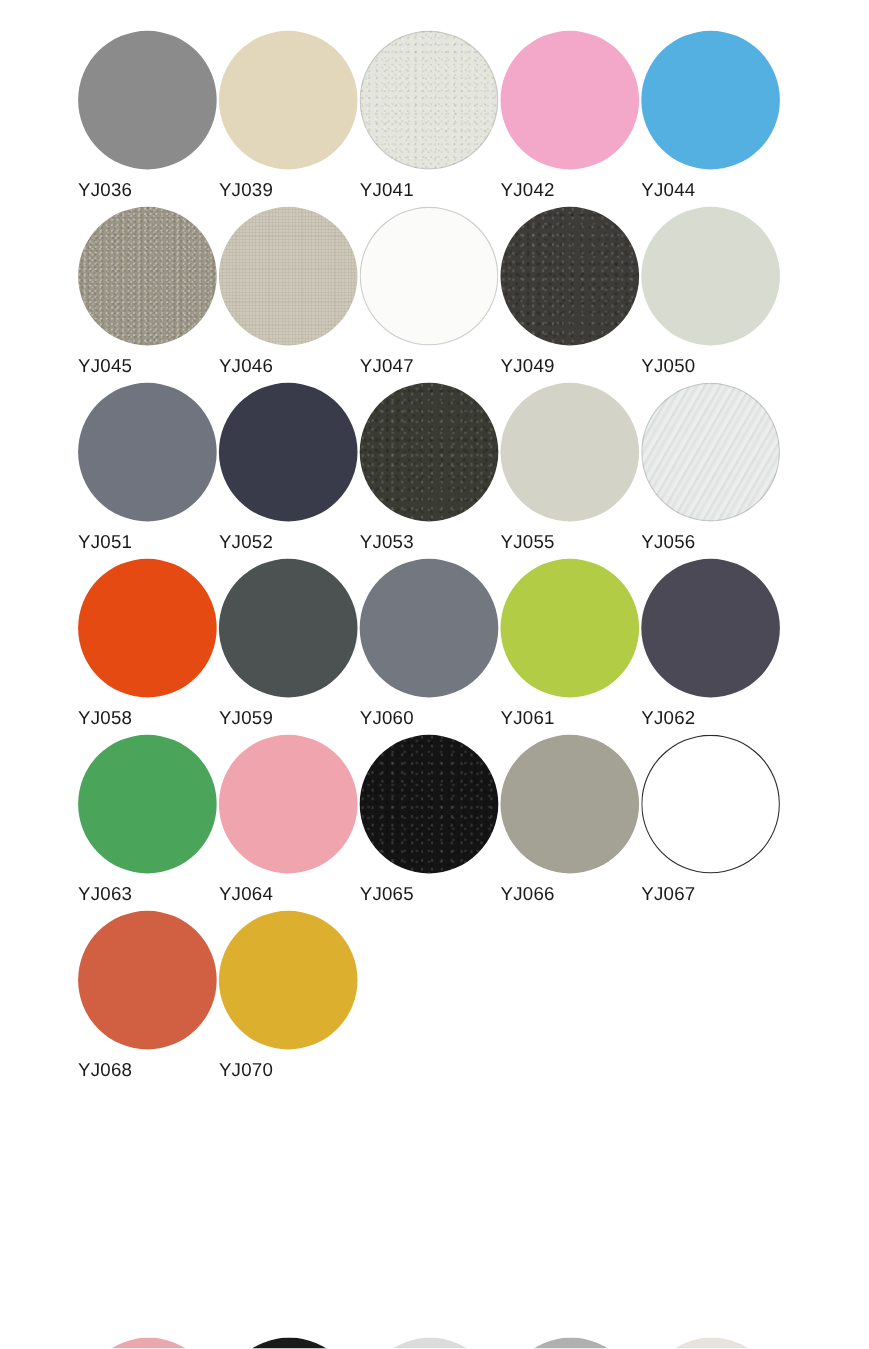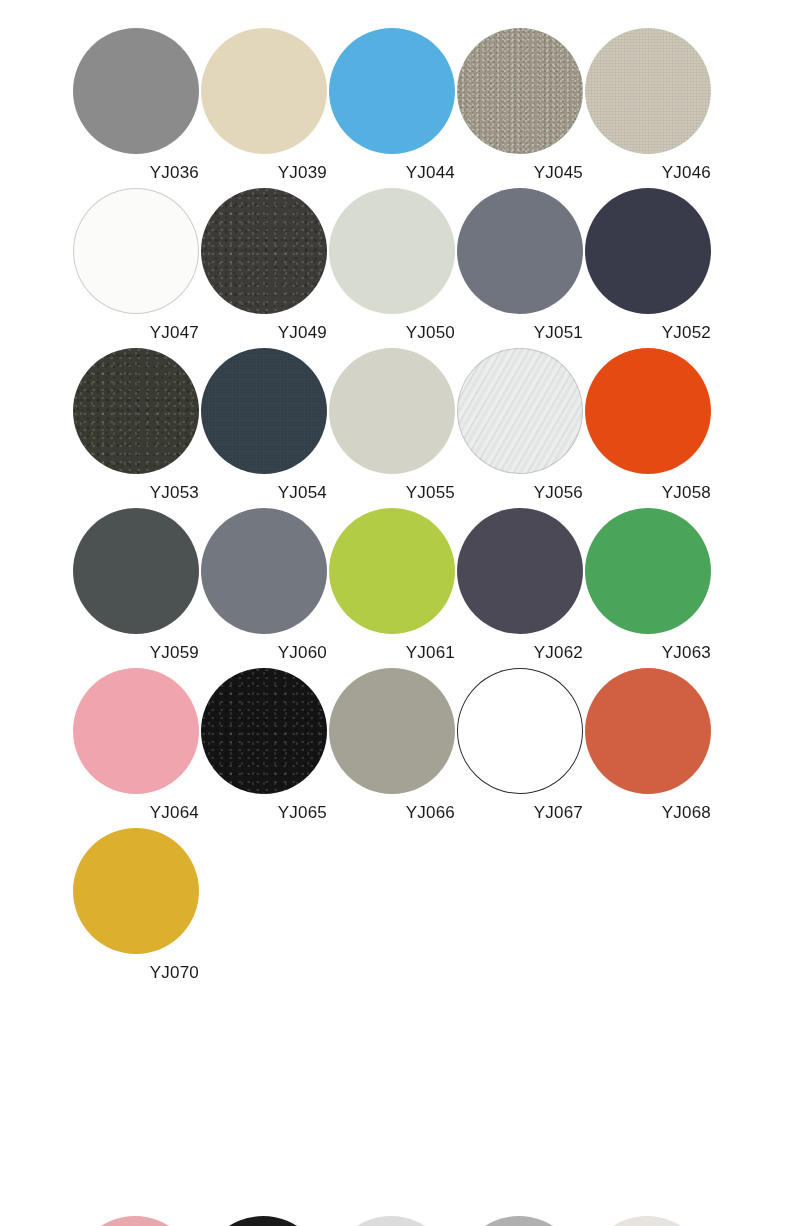--- a/index.html
+++ b/index.html
@@ -36,21 +36,21 @@
     column-gap: 0px;
     row-gap: 0px;
   }
 
   .swatch-cell {
     width: 128px;
     height: 160px;
     position: relative;
     display: flex;
     flex-direction: column;
-    align-items: flex-end;
+    align-items: flex-start;
   }
 
   .swatch-disc {
     width: 126px;
     height: 126px;
     border-radius: 50%;
     position: relative;
     overflow: hidden;
     flex: 0 0 auto;
   }
@@ -180,20 +180,30 @@
   <div class="swatch-grid" id="swatch-grid">
       <div class="swatch-cell">
         <div class="swatch-disc" style="background: rgb(139, 139, 140);"></div>
         <div class="swatch-label">YJ036</div>
       </div>
       <div class="swatch-cell">
         <div class="swatch-disc" style="background: rgb(226, 215, 187);"></div>
         <div class="swatch-label">YJ039</div>
       </div>
       <div class="swatch-cell">
+        <div class="swatch-disc swatch-softedge" style="background: rgb(228, 229, 220);">
+          <div class="tex tex-pebble"></div>
+        </div>
+        <div class="swatch-label">YJ041</div>
+      </div>
+      <div class="swatch-cell">
+        <div class="swatch-disc" style="background: rgb(243, 168, 202);"></div>
+        <div class="swatch-label">YJ042</div>
+      </div>
+      <div class="swatch-cell">
         <div class="swatch-disc" style="background: rgb(85, 176, 226);"></div>
         <div class="swatch-label">YJ044</div>
       </div>
       <div class="swatch-cell">
         <div class="swatch-disc" style="background: rgb(156, 150, 135);">
           <div class="tex tex-sand"></div>
         </div>
         <div class="swatch-label">YJ045</div>
       </div>
       <div class="swatch-cell">
@@ -224,26 +234,20 @@
         <div class="swatch-disc" style="background: rgb(57, 59, 74);"></div>
         <div class="swatch-label">YJ052</div>
       </div>
       <div class="swatch-cell">
         <div class="swatch-disc" style="background: rgb(58, 59, 51);">
           <div class="tex tex-leather"></div>
         </div>
         <div class="swatch-label">YJ053</div>
       </div>
       <div class="swatch-cell">
-        <div class="swatch-disc" style="background: rgb(54, 67, 77);">
-          <div class="tex tex-weave"></div>
-        </div>
-        <div class="swatch-label">YJ054</div>
-      </div>
-      <div class="swatch-cell">
         <div class="swatch-disc" style="background: rgb(211, 212, 199);"></div>
         <div class="swatch-label">YJ055</div>
       </div>
       <div class="swatch-cell">
         <div class="swatch-disc swatch-softedge" style="background: rgb(236, 237, 237);">
           <div class="tex tex-brush-diag-light"></div>
         </div>
         <div class="swatch-label">YJ056</div>
       </div>
       <div class="swatch-cell">

